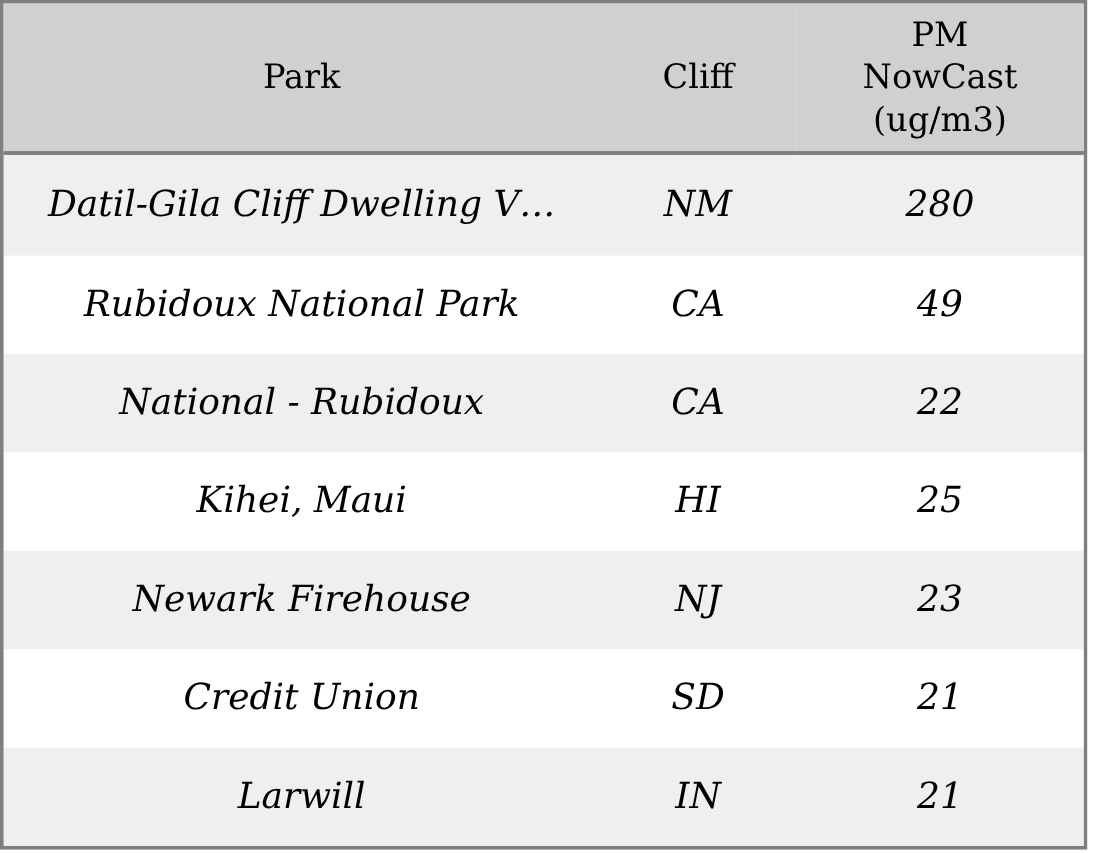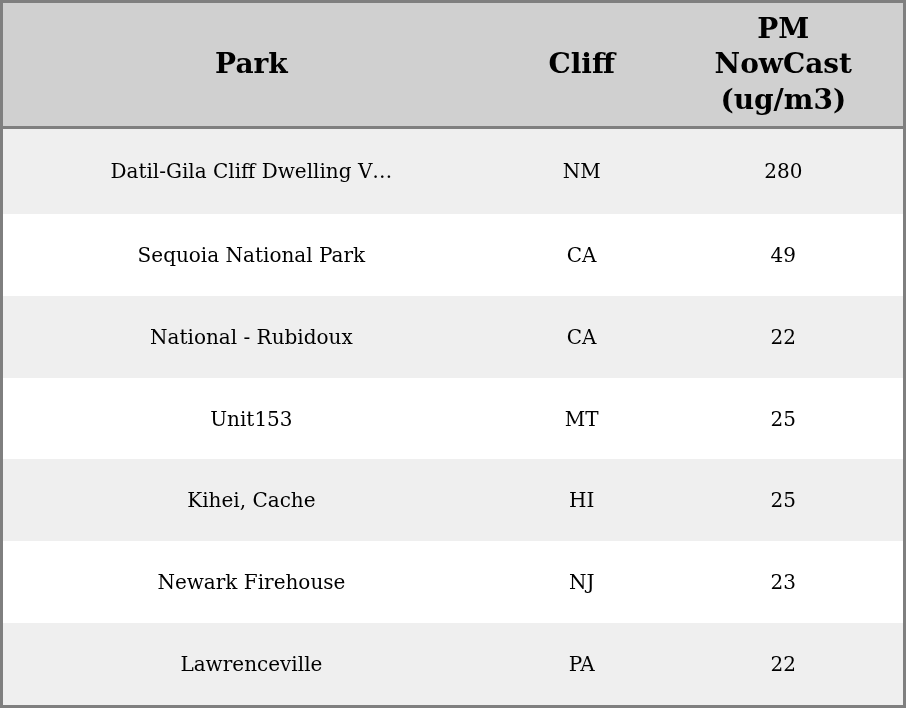--- a/index.html
+++ b/index.html
@@ -29,36 +29,37 @@
     height: 100%;
     border-collapse: collapse;
     table-layout: fixed;
   }
   col.col-site  { width: 55.2%; }
   col.col-state { width: 18.2%; }
   col.col-pm    { width: 26.6%; }
   thead th {
     background: var(--header-bg);
     border-bottom: 3px solid var(--border);
-    font-weight: bold;
+    font-weight: normal;
     font-size: 28px;
     line-height: 1.28;
     text-align: center;
     vertical-align: middle;
     height: 124px;
     white-space: pre-line;
     padding: 0 4px;
   }
   tbody td {
-    font-size: 20px;
+    font-size: 30px;
     text-align: center;
     vertical-align: middle;
     padding: 0 6px;
     overflow: hidden;
     white-space: nowrap;
+    font-style: italic;
   }
   tbody tr { background: var(--row-even-bg); }
   tbody tr:nth-child(odd) { background: var(--row-odd-bg); }
 </style>
 </head>
 <body>
 
 <div class="table-wrap">
   <table>
     <colgroup>
@@ -75,44 +76,44 @@
 (ug/m3)</th>
       </tr>
     </thead>
     <tbody>
       <tr>
         <td>Datil-Gila Cliff Dwelling V…</td>
         <td>NM</td>
         <td>280</td>
       </tr>
       <tr>
-        <td>Sequoia National Park</td>
+        <td>Rubidoux National Park</td>
         <td>CA</td>
         <td>49</td>
       </tr>
       <tr>
         <td>National - Rubidoux</td>
         <td>CA</td>
         <td>22</td>
       </tr>
       <tr>
-        <td>Unit153</td>
-        <td>MT</td>
-        <td>25</td>
-      </tr>
-      <tr>
-        <td>Kihei, Cache</td>
+        <td>Kihei, Maui</td>
         <td>HI</td>
         <td>25</td>
       </tr>
       <tr>
         <td>Newark Firehouse</td>
         <td>NJ</td>
         <td>23</td>
       </tr>
       <tr>
-        <td>Lawrenceville</td>
-        <td>PA</td>
-        <td>22</td>
+        <td>Credit Union</td>
+        <td>SD</td>
+        <td>21</td>
+      </tr>
+      <tr>
+        <td>Larwill</td>
+        <td>IN</td>
+        <td>21</td>
       </tr>
     </tbody>
   </table>
 </div>
 
 </body></html>

